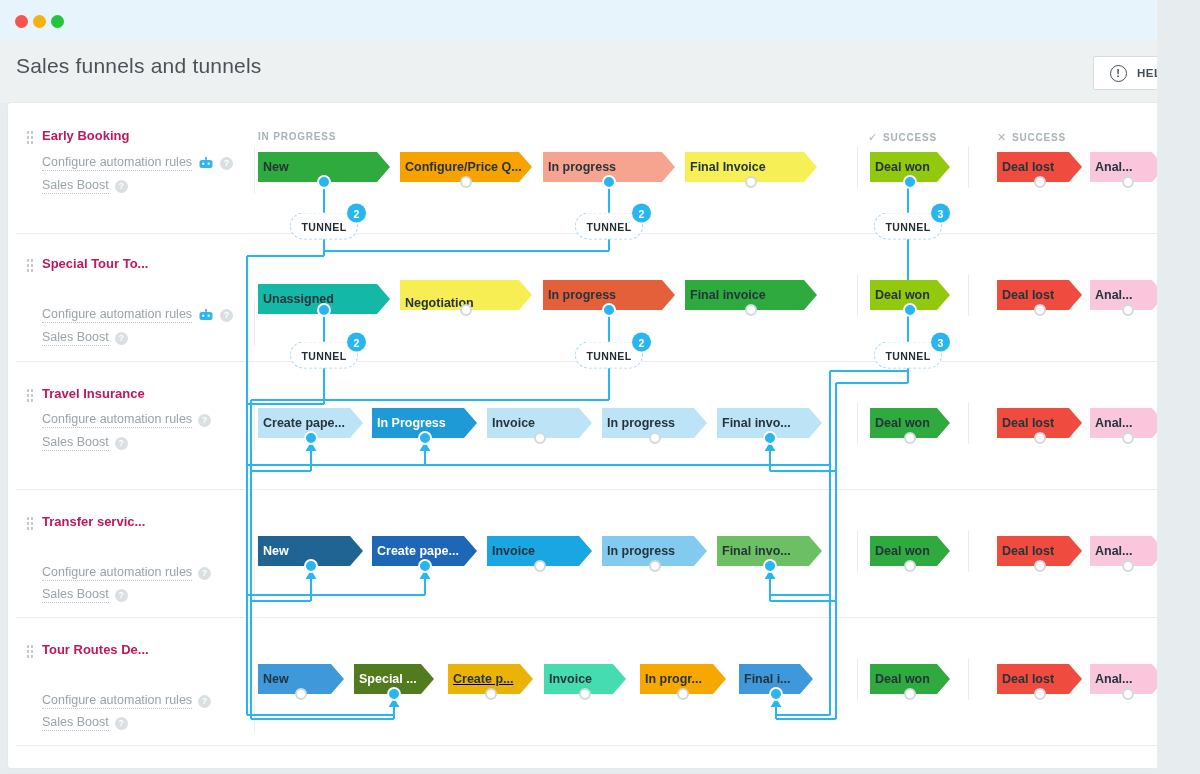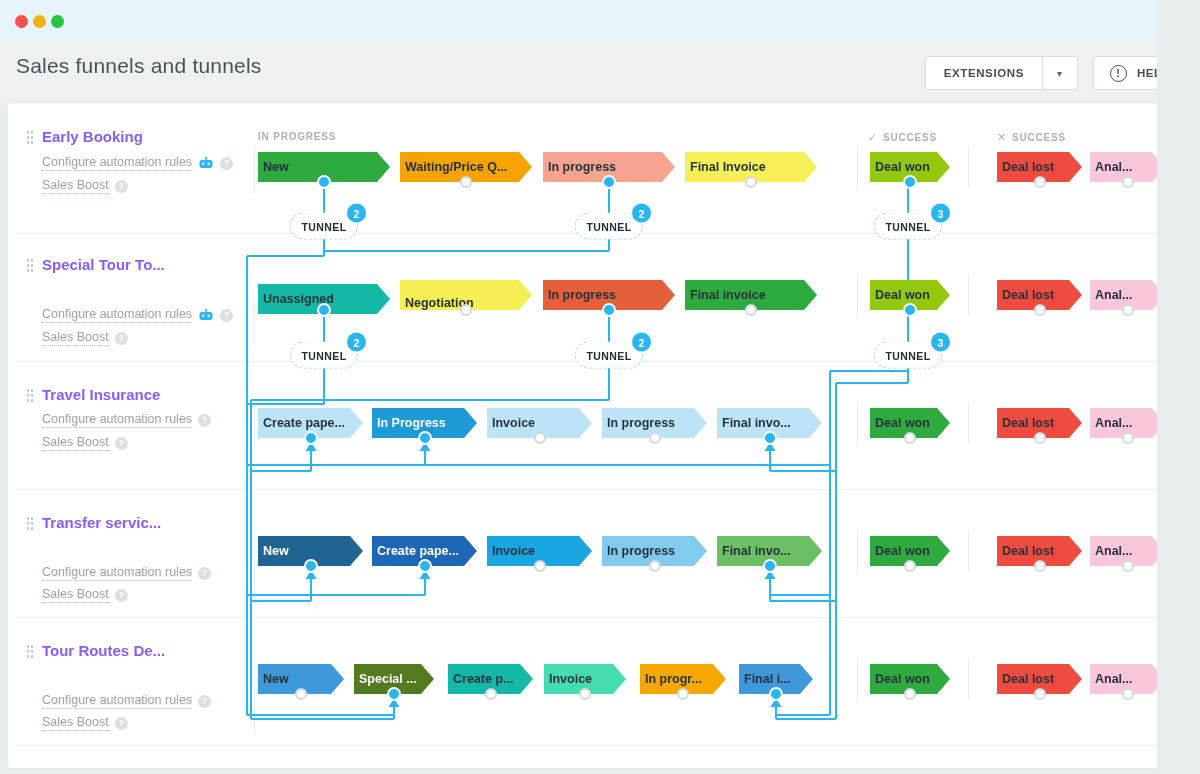--- a/index.html
+++ b/index.html
@@ -25,21 +25,21 @@
   .colhead{position:absolute;top:131px;font-size:10px;font-weight:700;color:#a9b2b7;letter-spacing:.8px;z-index:5;}
   .colhead .ic{margin-right:5px;font-weight:400;color:#aab3b8;font-size:11px;}
   .rowsep{position:absolute;left:16px;width:1168px;height:1px;background:#ececec;z-index:0;}
   .vdiv{position:absolute;width:1px;background:#e9eced;z-index:1;}
   .ldiv{position:absolute;width:1px;background:#ededee;z-index:1;}
   
   #wires{position:absolute;left:0;top:0;z-index:2;}
   
   .handle{position:absolute;width:8px;height:15px;z-index:5;cursor:grab;
           background-image:radial-gradient(#c3cacd 1.1px,transparent 1.3px);background-size:4px 5px;}
-  .fname{position:absolute;left:42px;font-size:15px;font-weight:700;color:#8b5cf6;z-index:5;white-space:nowrap;}
+  .fname{position:absolute;left:42px;font-size:13px;font-weight:700;color:#be185d;z-index:5;white-space:nowrap;}
   .flink{position:absolute;left:42px;font-size:12.5px;color:#99a3a8;z-index:5;white-space:nowrap;display:flex;align-items:center;gap:6px;cursor:pointer;}
   .flink .txt{border-bottom:1px dotted #b9c2c6;padding-bottom:1px;}
   .qic{width:13px;height:13px;border-radius:50%;background:#dadfe1;color:#fff;font-size:9px;font-weight:700;
        display:inline-flex;align-items:center;justify-content:center;}
   .robot{display:inline-flex;}
   
   .stage{position:absolute;height:30px;box-sizing:border-box;z-index:3;cursor:pointer;
          clip-path:polygon(0 0,calc(100% - 13px) 0,100% 50%,calc(100% - 13px) 100%,0 100%);
          display:flex;align-items:center;padding-left:5px;overflow:hidden;}
   .stage .slbl{font-size:12.5px;font-weight:700;color:#26343c;white-space:nowrap;}
@@ -61,26 +61,20 @@
 <div class="screen">
   <div class="titlebar">
     <span class="tl-dot" style="left: 15px; background: rgb(248, 82, 78);"></span>
     <span class="tl-dot" style="left: 33px; background: rgb(245, 177, 17);"></span>
     <span class="tl-dot" style="left: 51px; background: rgb(35, 197, 60);"></span>
   </div>
 
   <div class="header">
     <div class="page-title">Sales funnels and tunnels</div>
     <div class="actions">
-      <div class="btn">
-        <span class="lbl">EXTENSIONS</span>
-        <span class="split-caret">
-          <span>▾</span>
-        </span>
-      </div>
       <div class="btn help">
         <span class="help-ic">!</span>
         <span class="lbl">HELP</span>
       </div>
     </div>
   </div>
 
   <div class="card"></div>
 
   <div class="colhead" style="left:258px;">IN PROGRESS</div>
@@ -180,21 +174,21 @@
       </div>
       <div class="flink" style="top: 178px;">
         <span class="txt">Sales Boost</span>
         <span class="qic">?</span>
       </div>
       <div class="stage" style="left: 258px; top: 152px; width: 132px; background: rgb(47, 170, 63);">
         <span class="slbl">New</span>
       </div>
       <div class="dot filled" style="left: 317px; top: 175px;"></div>
       <div class="stage" style="left: 400px; top: 152px; width: 132px; background: rgb(246, 163, 0);">
-        <span class="slbl">Waiting/Price Q...</span>
+        <span class="slbl">Configure/Price Q...</span>
       </div>
       <div class="dot hollow" style="left: 460px; top: 176px;"></div>
       <div class="stage" style="left: 543px; top: 152px; width: 132px; background: rgb(246, 164, 143);">
         <span class="slbl">In progress</span>
       </div>
       <div class="dot filled" style="left: 602px; top: 175px;"></div>
       <div class="stage" style="left: 685px; top: 152px; width: 132px; background: rgb(246, 239, 85);">
         <span class="slbl">Final Invoice</span>
       </div>
       <div class="dot hollow" style="left: 745px; top: 176px;"></div>
@@ -378,21 +372,21 @@
         <span class="qic">?</span>
       </div>
       <div class="stage" style="left: 258px; top: 664px; width: 86px; background: rgb(62, 152, 218);">
         <span class="slbl">New</span>
       </div>
       <div class="dot hollow" style="left: 295px; top: 688px;"></div>
       <div class="stage light" style="left: 354px; top: 664px; width: 80px; background: rgb(82, 122, 30);">
         <span class="slbl">Special ...</span>
       </div>
       <div class="dot filled" style="left: 387px; top: 687px;"></div>
-      <div class="stage" style="left: 448px; top: 664px; width: 85px; background: #14b8a6;">
+      <div class="stage" style="left: 448px; top: 664px; width: 85px; background: #eab308; text-decoration: underline;">
         <span class="slbl">Create p...</span>
       </div>
       <div class="dot hollow" style="left: 485px; top: 688px;"></div>
       <div class="stage" style="left: 544px; top: 664px; width: 82px; background: rgb(69, 221, 176);">
         <span class="slbl">Invoice</span>
       </div>
       <div class="dot hollow" style="left: 579px; top: 688px;"></div>
       <div class="stage" style="left: 640px; top: 664px; width: 86px; background: rgb(246, 168, 0);">
         <span class="slbl">In progr...</span>
       </div>

